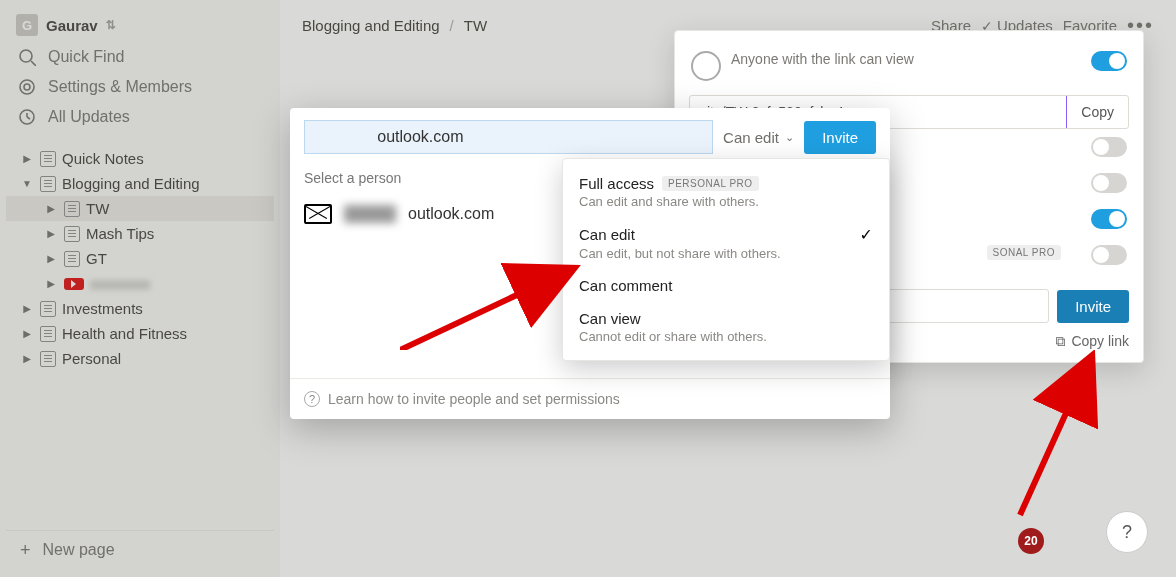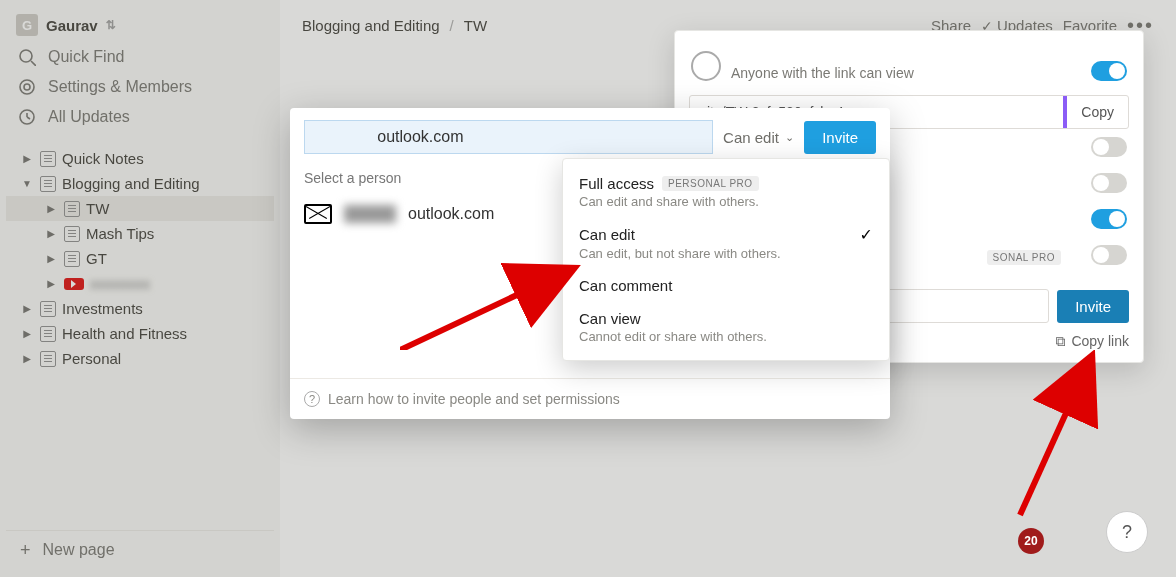--- a/index.html
+++ b/index.html
@@ -58,29 +58,29 @@
 .topbar-right { margin-left: auto; display: flex; gap: 10px; color: #6f6e69; align-items:center; }
 .check { font-size: 14px; }
 .dots { font-size: 20px; letter-spacing: 2px; cursor: pointer; }
 
 .share-popover {
   position: absolute; right: 32px; top: 30px; width: 470px;
   background: #fff; border: 1px solid #e6e6e3; border-radius: 4px;
   box-shadow: 0 8px 28px rgba(0,0,0,.15); padding: 12px 14px;
   font-size: 14px; color: #555;
 }
-.share-row { display:flex; align-items:flex-end; gap:10px; padding:8px 2px; }
+.share-row { display:flex; align-items:flex-start; gap:10px; padding:8px 2px; }
 .globe-ico { width:30px;height:30px;border:2px solid #aaa;border-radius:50%; }
 .toggle { width:36px;height:20px;border-radius:10px;background:#d6d5d1;position:relative;cursor:pointer;}
 .toggle.on { background:#1f9fe0;}
 .toggle::after{content:"";position:absolute;width:16px;height:16px;background:#fff;border-radius:50%;top:2px;left:2px;}
 .toggle.on::after{left:18px;}
 .link-row { display:flex; border:1px solid #dedbd7; border-radius:3px; overflow:hidden; margin-top:6px;}
 .link-row span:first-child{flex:1;padding:8px 10px;color:#555;font-size:14px;white-space:nowrap;overflow:hidden;}
-.link-row span:last-child{padding:8px 14px;border-left:4px solid #8b5cf6;cursor:pointer;}
+.link-row span:last-child{padding:8px 14px;border-left:1px solid #8b5cf6;cursor:pointer;}
 .badge-pro { font-size:10px;background:#eee;color:#777;border-radius:3px;padding:2px 6px;letter-spacing:.5px;}
 .invite-row { display:flex;gap:8px;align-items:center;margin-top:16px;}
 .invite-row input{flex:1;padding:8px 10px;border:1px solid #dedbd7;border-radius:3px;font-size:14px;color:#555;}
 .btn-invite { background:#1f9fe0;color:#fff;border:none;padding:8px 18px;border-radius:3px;font-size:15px;cursor:pointer;}
 .btn-invite.dark{background:#1a7fb5;}
 .copylink { display:flex;justify-content:flex-end;gap:6px;padding-top:10px;color:#666;font-size:14px;cursor:pointer;}
 .leak { color:#7a7974; }
 
 .invite-modal {
   position:absolute; left:290px; top:108px; width:600px;

